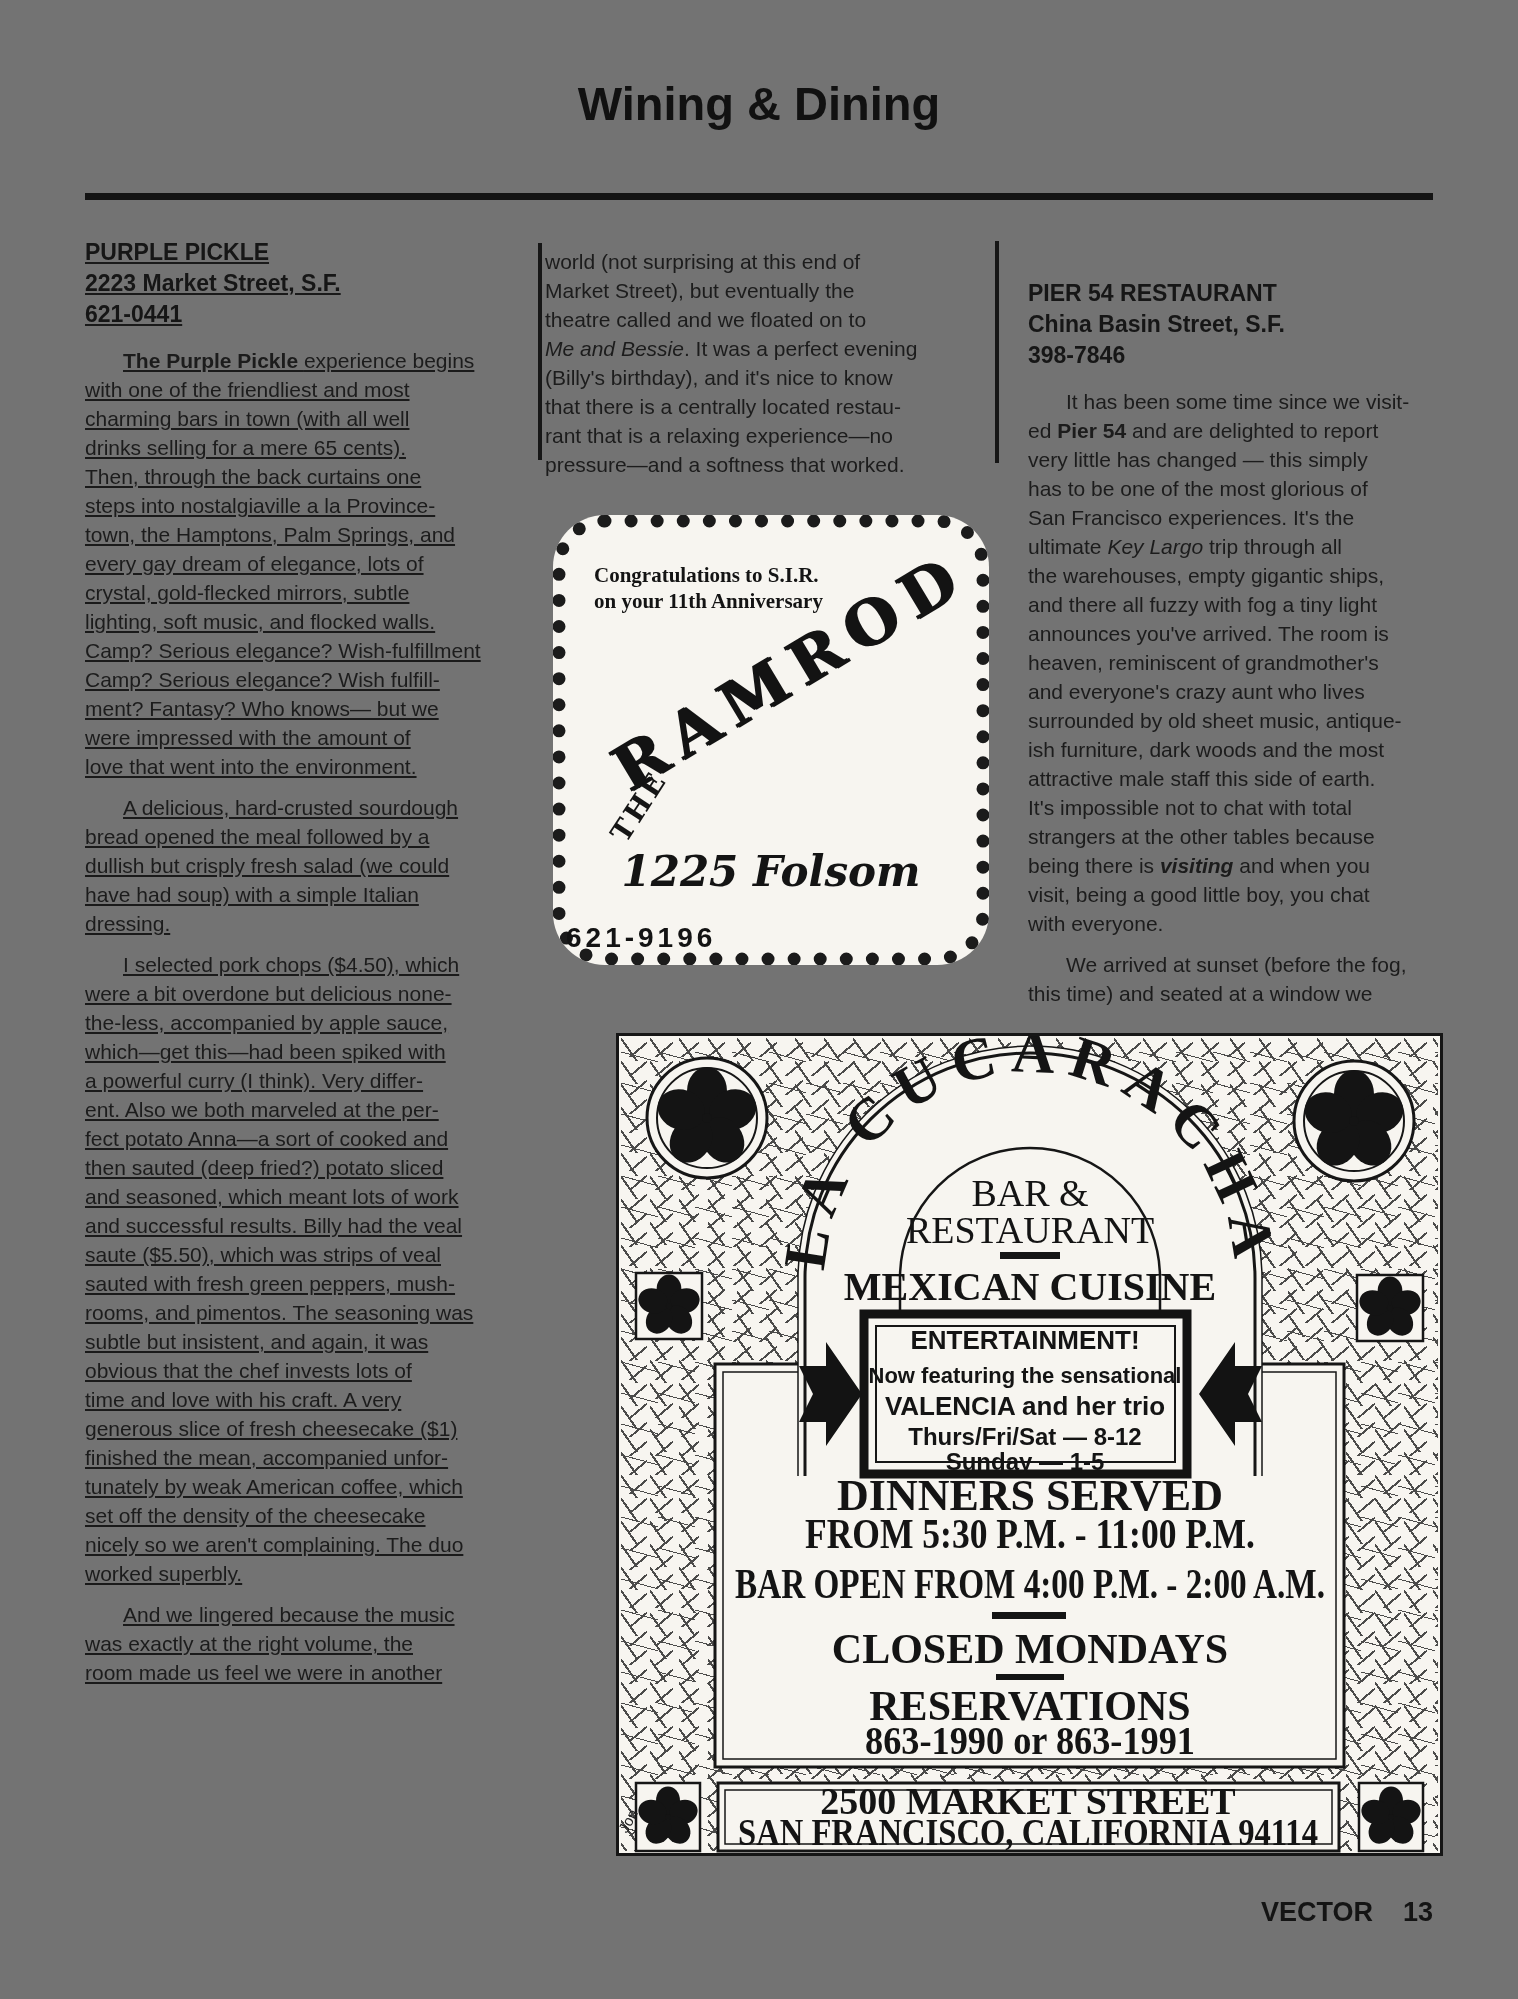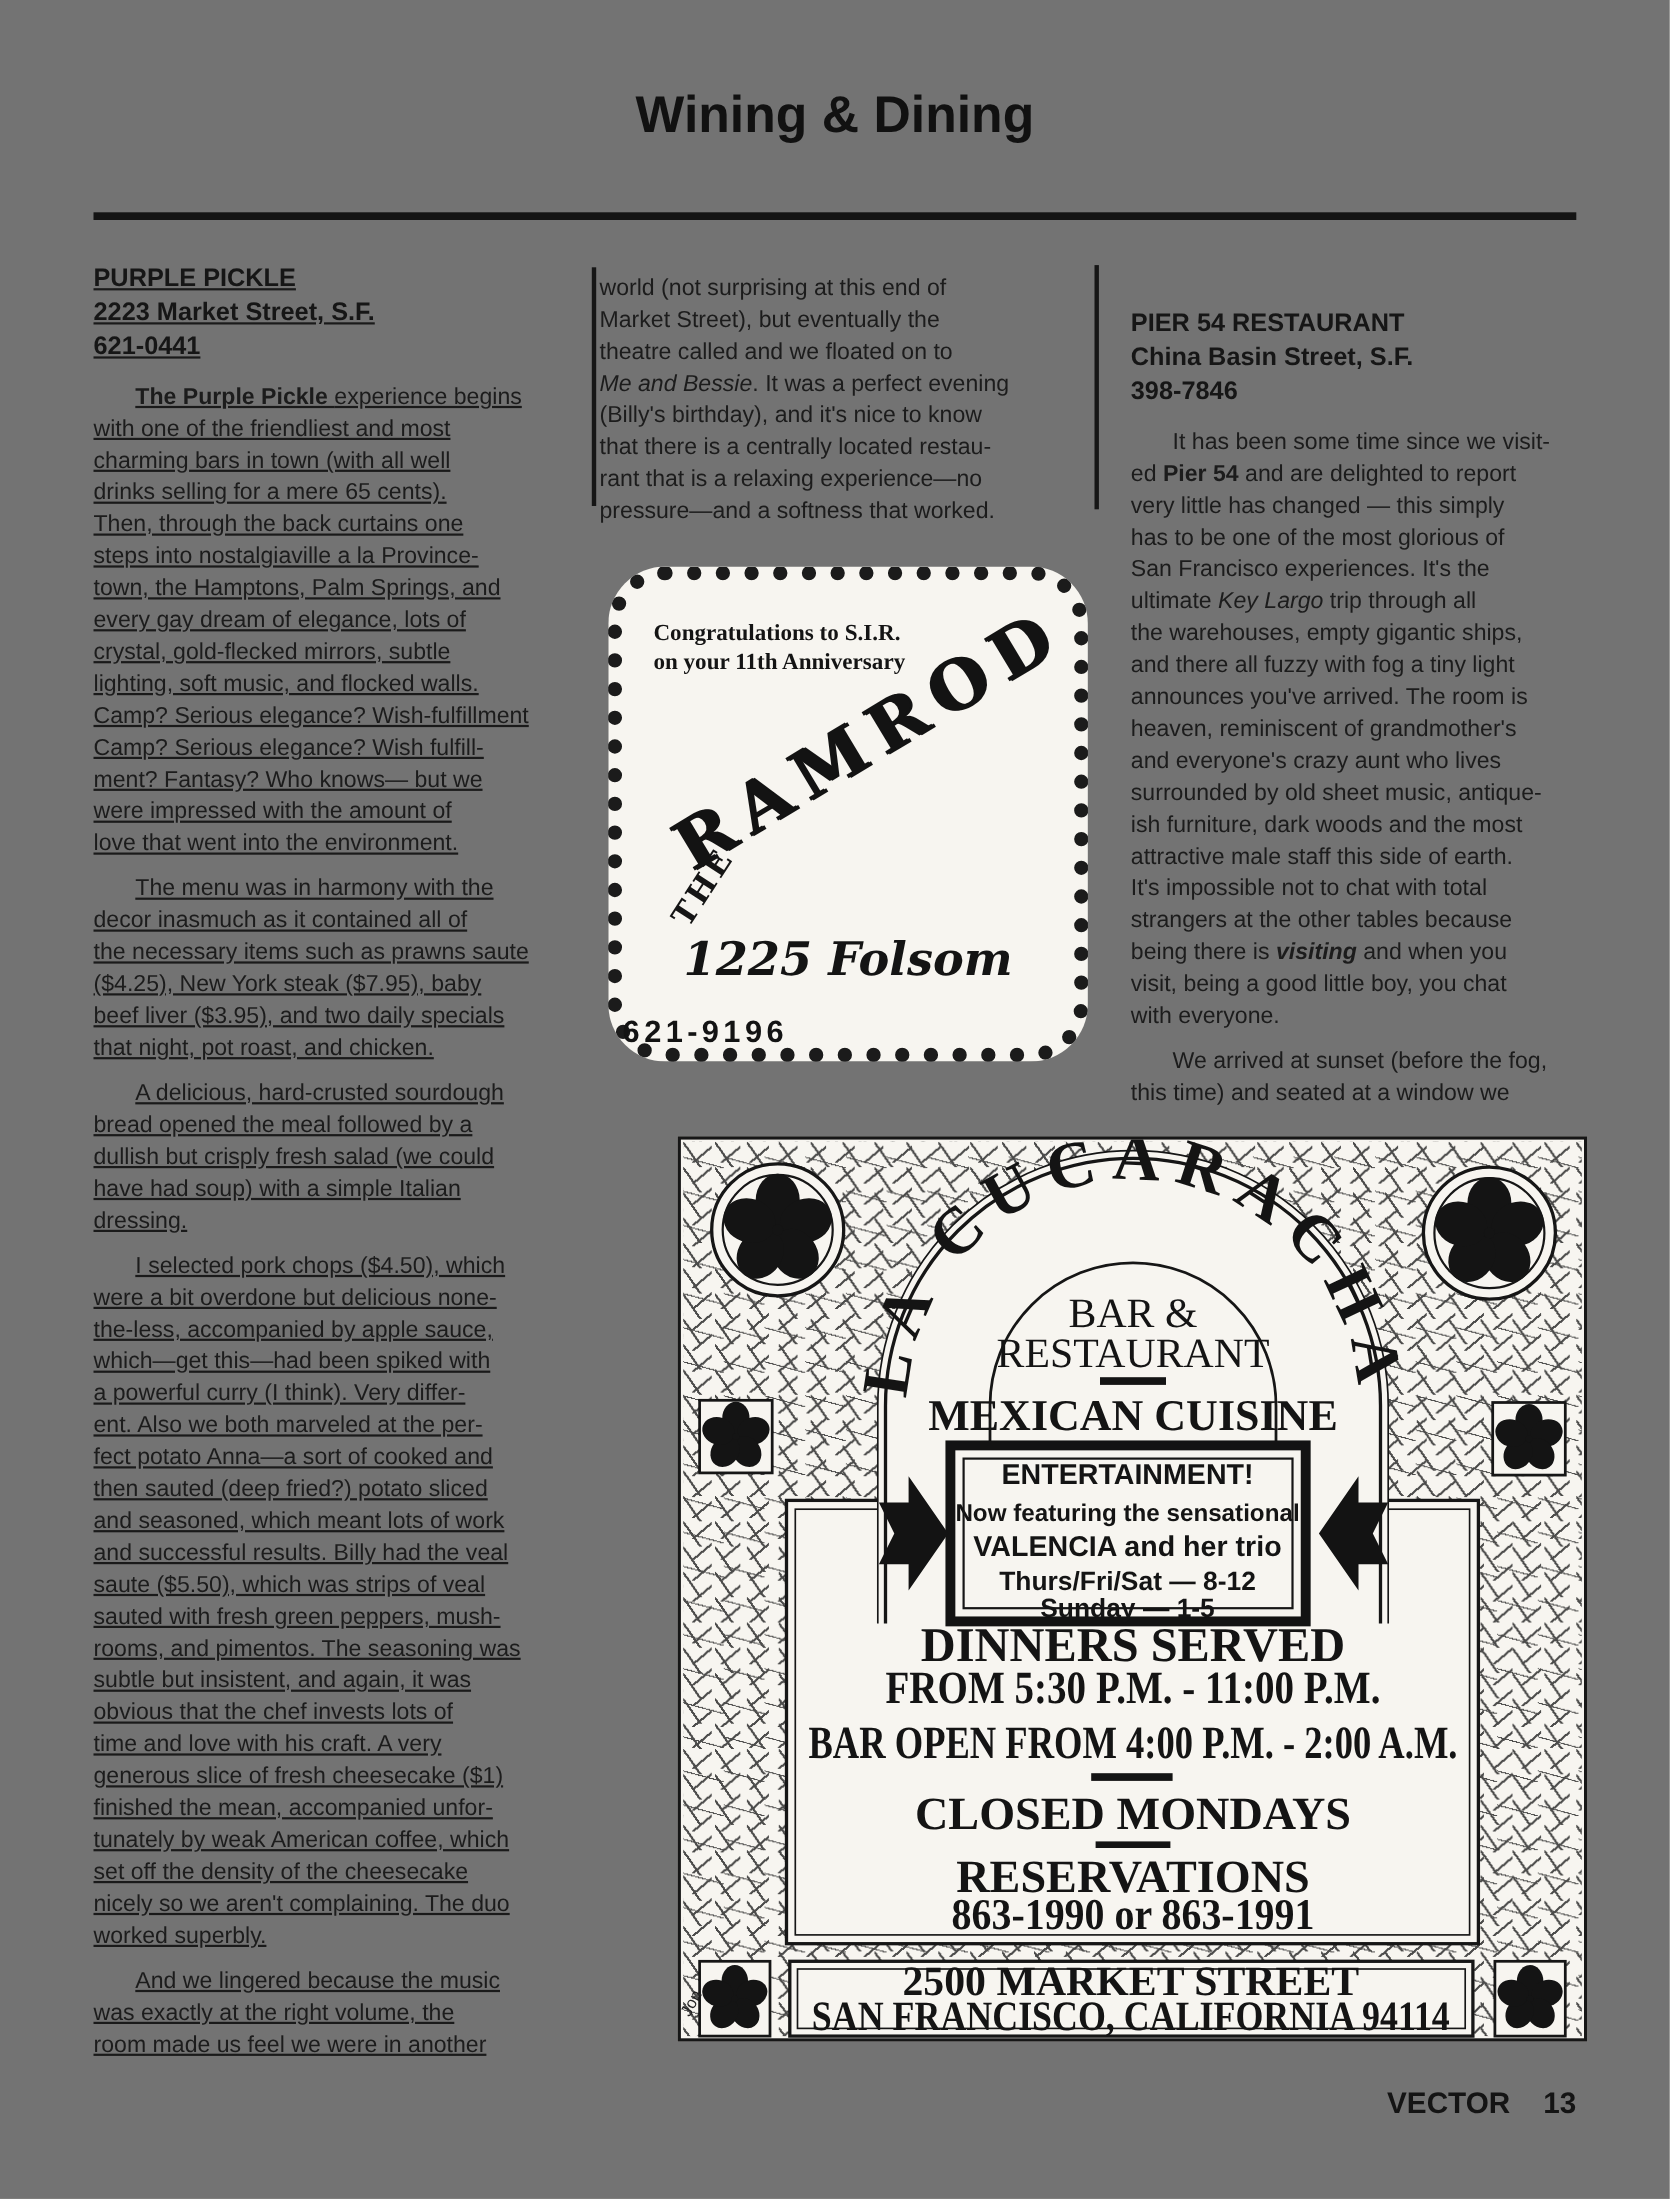--- a/index.html
+++ b/index.html
@@ -127,26 +127,20 @@
 steps into nostalgiaville a la Province-
 town, the Hamptons, Palm Springs, and
 every gay dream of elegance, lots of
 crystal, gold-flecked mirrors, subtle
 lighting, soft music, and flocked walls.
 Camp? Serious elegance? Wish-fulfillment
 Camp? Serious elegance? Wish fulfill-
 ment? Fantasy? Who knows— but we
 were impressed with the amount of
 love that went into the environment.</span></p>
-    <p><span>The menu was in harmony with the
-decor inasmuch as it contained all of
-the necessary items such as prawns saute
-($4.25), New York steak ($7.95), baby
-beef liver ($3.95), and two daily specials
-that night, pot roast, and chicken.</span></p>
     <p><span>A delicious, hard-crusted sourdough
 bread opened the meal followed by a
 dullish but crisply fresh salad (we could
 have had soup) with a simple Italian
 dressing.</span></p>
     <p><span>I selected pork chops ($4.50), which
 were a bit overdone but delicious none-
 the-less, accompanied by apple sauce,
 which—get this—had been spiked with
 a powerful curry (I think). Very differ-

